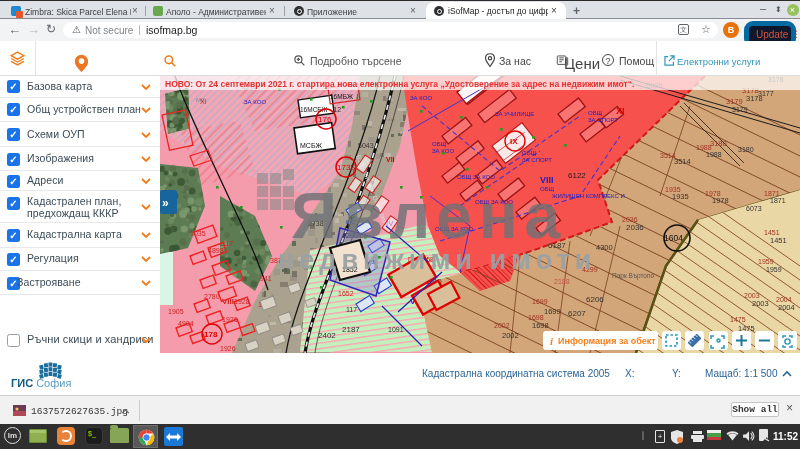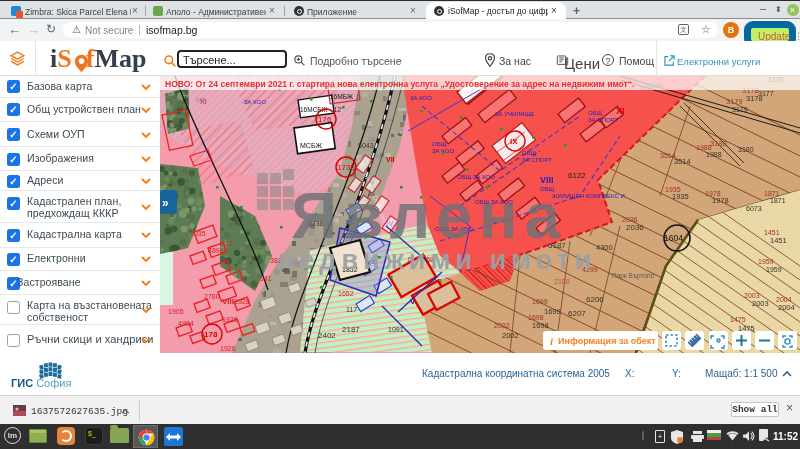--- a/index.html
+++ b/index.html
@@ -50,43 +50,41 @@
   <div class="abs" style="left:46px;top:3px;font-size:12px;color:#5f6368">↻</div>
   <div class="abs" style="left:63px;top:3px;width:655px;height:15.5px;background:#fff;border-radius:8px;">
     <div class="abs" style="left:9px;top:2px;font-size:10px;color:#5f6368">⚠</div>
     <div class="abs" style="left:22px;top:2.5px;font-size:10px;color:#80868b">Not secure</div>
     <div class="abs" style="left:75px;top:1px;font-size:11px;color:#b0b3b6">|</div>
     <div class="abs" style="left:83px;top:2px;font-size:10.5px;color:#202124">isofmap.bg</div>
     <div class="abs" style="left:615px;top:2px;width:11px;height:11px;border:1px solid #5f6368;border-radius:2px;font-size:7px;color:#5f6368;text-align:center;line-height:10px">文</div>
     <div class="abs" style="left:638px;top:1px;font-size:11px;color:#5f6368">☆</div>
   </div>
   <div class="abs" style="left:723px;top:2.5px;width:16px;height:16px;background:#e8710a;border-radius:50%;color:#fff;font-size:9px;font-weight:bold;text-align:center;line-height:16px">B</div>
-  <div class="abs" style="left:744px;top:2px;width:52px;height:27px;border:7px solid #0369a1;border-radius:9px;background:#bef264;">
+  <div class="abs" style="left:744px;top:2px;width:52px;height:27px;border:5px solid #0369a1;border-radius:9px;background:#0f172a;">
      <span class="abs" style="left:7px;top:2.5px;font-size:10px;color:#d55342">Update</span>
      <span class="abs" style="left:43px;top:2.5px;font-size:9px;color:#d55342">⋮</span>
   </div>
 </div>
 
 <div class="abs" style="left:0;top:41px;width:800px;height:35px;background:#fff;border-bottom:1px solid #ddd;">
   <svg class="abs" style="left:9px;top:9px" width="17" height="17" viewBox="0 0 24 24" fill="none" stroke="#f07d1a" stroke-width="2">
       <path d="M12 3 L21 8 L12 13 L3 8 Z"></path>
       <path d="M3 12 L12 17 L21 12"></path>
       <path d="M3 16 L12 21 L21 16"></path>
     </svg>
   <div class="abs" style="left:35px;top:0;width:1px;height:35px;background:#e4e4e4"></div>
-  <div class="abs" style="left:50px;top:3px;font-family:'Liberation Serif',serif;font-weight:bold;font-size:26px;color:#31404c">i<span style="color:#ee7522">S</span><span style="display:inline-block;width:14px"></span><span style="color:#ee7522">f</span>Map</div>
   <svg class="abs" style="left:74px;top:13px" width="15" height="19" viewBox="0 0 18 23">
       <path d="M9 1 C4.6 1 1 4.6 1 9 C1 13.5 4 16 9 22 C14 16 17 13.5 17 9 C17 4.6 13.4 1 9 1 Z" fill="#ee7522"></path>
       <circle cx="9" cy="8.6" r="3.4" fill="#fff"></circle>
     </svg>
   <svg class="abs" style="left:163px;top:13px" width="14" height="14" viewBox="0 0 24 24" fill="none" stroke="#f07d1a" stroke-width="2.6">
       <circle cx="10" cy="10" r="6.5"></circle>
       <path d="M15 15 L21 21"></path>
     </svg>
-  <div class="abs" style="left:177px;top:9px;width:110px;height:18px;border:2px solid #222;border-radius:4px;background:#fff;font-size:11px;color:#222;padding:2px 0 0 4px">Търсене...</div>
   <svg class="abs" style="left:293px;top:13px" width="13" height="13" viewBox="0 0 24 24" fill="none" stroke="#555" stroke-width="2.2">
       <circle cx="10" cy="10" r="6.5"></circle>
       <path d="M15 15 L21 21"></path>
       <path d="M7 10 h6 M10 7 v6"></path>
     </svg>
   <div class="abs" style="left:310px;top:14px;font-size:10.5px;color:#555">Подробно търсене</div>
 
   <svg class="abs" style="left:484px;top:12px" width="12" height="15" viewBox="0 0 16 20" fill="none" stroke="#444" stroke-width="1.6">
       <path d="M8 1 C4.5 1 2 3.5 2 7 C2 10 4.5 12.5 8 18 C11.5 12.5 14 10 14 7 C14 3.5 11.5 1 8 1 Z"></path>
       <circle cx="8" cy="7" r="2.2"></circle>
@@ -153,36 +151,29 @@
     </div>
 <div class="abs" style="left:0;top:147px;width:160px;height:24.5px;border-bottom:1px solid #e8e8e8">
       <div class="abs" style="left:7px;top:5.75px;width:13px;height:13px;background:#1a73e8;border-radius:2.5px;color:#fff;font-size:10px;font-weight:bold;text-align:center;line-height:13px">✓</div>
       <div class="abs" style="left:27px;top:5.25px;width:118px;font-size:10.5px;line-height:12px;color:#3b4a54;letter-spacing:0.1px;white-space:nowrap">Кадастрална карта</div>
       <svg class="abs" style="left:141px;top:8.25px" width="10" height="8" viewBox="0 0 10 8" fill="none" stroke="#f07d1a" stroke-width="1.8">
         <path d="M1 2 L5 6 L9 2"></path>
       </svg>
     </div>
 <div class="abs" style="left:0;top:171.5px;width:160px;height:23.5px;border-bottom:1px solid #e8e8e8">
       <div class="abs" style="left:7px;top:5.25px;width:13px;height:13px;background:#1a73e8;border-radius:2.5px;color:#fff;font-size:10px;font-weight:bold;text-align:center;line-height:13px">✓</div>
-      <div class="abs" style="left:27px;top:4.75px;width:118px;font-size:10.5px;line-height:12px;color:#3b4a54;letter-spacing:0.1px;white-space:nowrap">Електронни</div>
+      <div class="abs" style="left:27px;top:4.75px;width:118px;font-size:10.5px;line-height:12px;color:#3b4a54;letter-spacing:0.1px;white-space:nowrap">Регулация</div>
       <svg class="abs" style="left:141px;top:7.75px" width="10" height="8" viewBox="0 0 10 8" fill="none" stroke="#f07d1a" stroke-width="1.8">
         <path d="M1 2 L5 6 L9 2"></path>
       </svg>
     </div>
 <div class="abs" style="left:0;top:195px;width:160px;height:24px;border-bottom:1px solid #e8e8e8">
       <div class="abs" style="left:7px;top:5.5px;width:13px;height:13px;background:#1a73e8;border-radius:2.5px;color:#fff;font-size:10px;font-weight:bold;text-align:center;line-height:13px">✓</div>
       <div class="abs" style="left:17px;top:5.0px;width:118px;font-size:10.5px;line-height:12px;color:#3b4a54;letter-spacing:0.1px;white-space:nowrap">Застрояване</div>
       <svg class="abs" style="left:141px;top:8.0px" width="10" height="8" viewBox="0 0 10 8" fill="none" stroke="#f07d1a" stroke-width="1.8">
-        <path d="M1 2 L5 6 L9 2"></path>
-      </svg>
-    </div>
-<div class="abs" style="left:0;top:219px;width:160px;height:30px;border-bottom:1px solid #e8e8e8">
-      <div class="abs" style="left:7px;top:6px;width:13px;height:13px;background:#fff;border:1.5px solid #9aa0a6;border-radius:2.5px"></div>
-      <div class="abs" style="left:27px;top:4px;width:118px;font-size:10.5px;line-height:12px;color:#3b4a54;letter-spacing:0.1px;white-space:nowrap">Карта на възстановената<br>собственост</div>
-      <svg class="abs" style="left:141px;top:11.0px" width="10" height="8" viewBox="0 0 10 8" fill="none" stroke="#f07d1a" stroke-width="1.8">
         <path d="M1 2 L5 6 L9 2"></path>
       </svg>
     </div>
 <div class="abs" style="left:0;top:249px;width:160px;height:30px;border-bottom:1px solid #e8e8e8">
       <div class="abs" style="left:7px;top:8.5px;width:13px;height:13px;background:#fff;border:1.5px solid #9aa0a6;border-radius:2.5px"></div>
       <div class="abs" style="left:27px;top:8.0px;width:139px;font-size:11px;line-height:12px;color:#3b4a54;letter-spacing:0.1px;white-space:nowrap">Ръчни скици и хандриси</div>
       <svg class="abs" style="left:141px;top:11.0px" width="10" height="8" viewBox="0 0 10 8" fill="none" stroke="#f07d1a" stroke-width="1.8">
         <path d="M1 2 L5 6 L9 2"></path>
       </svg>
     </div>

